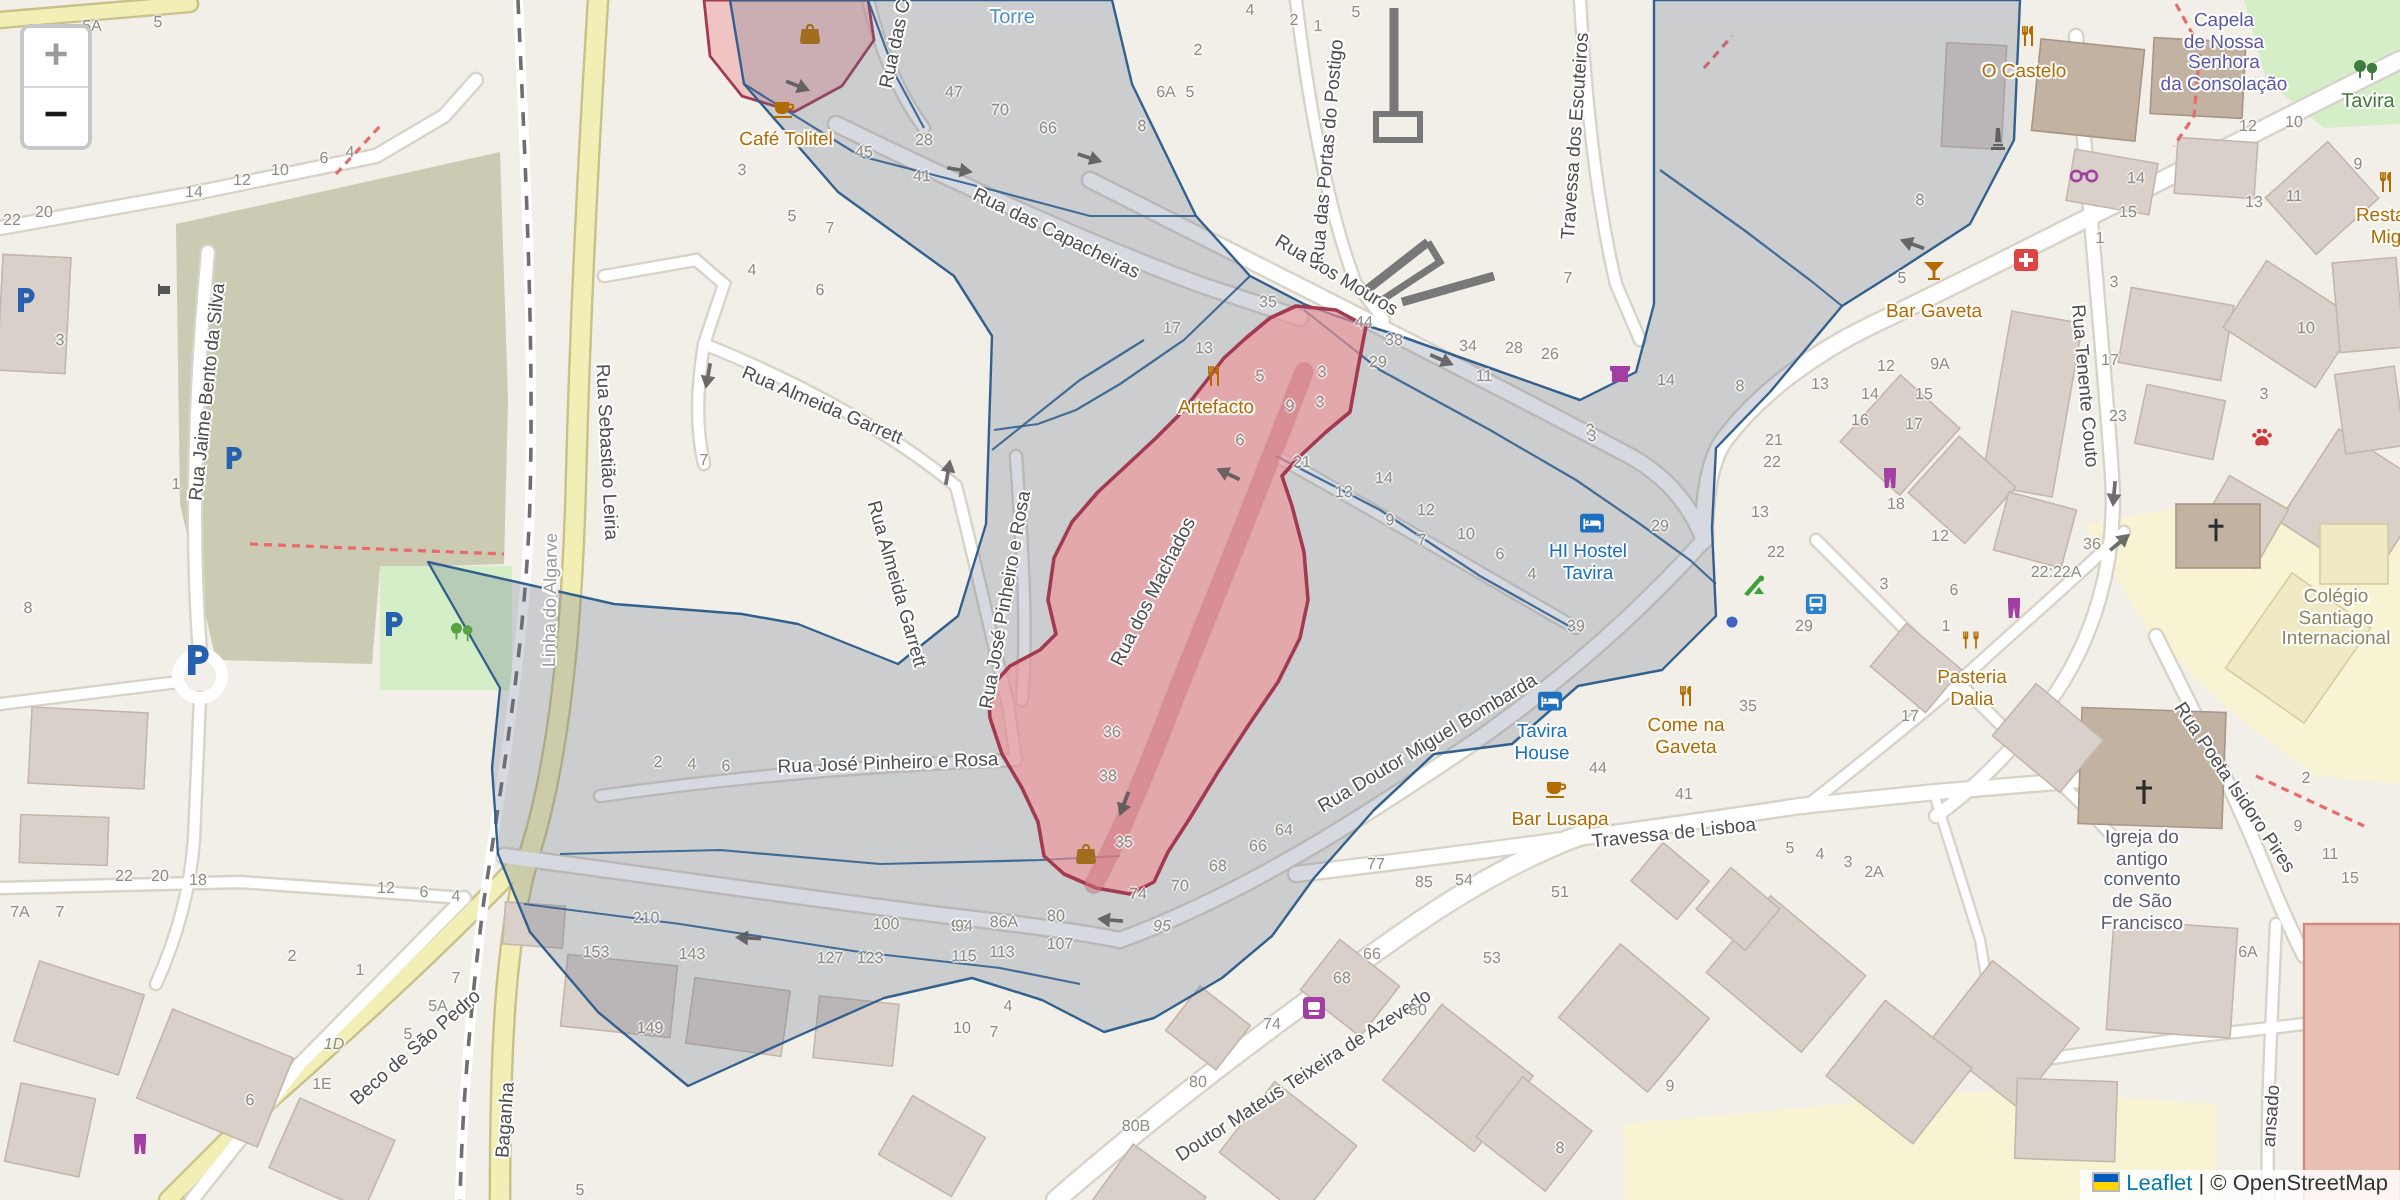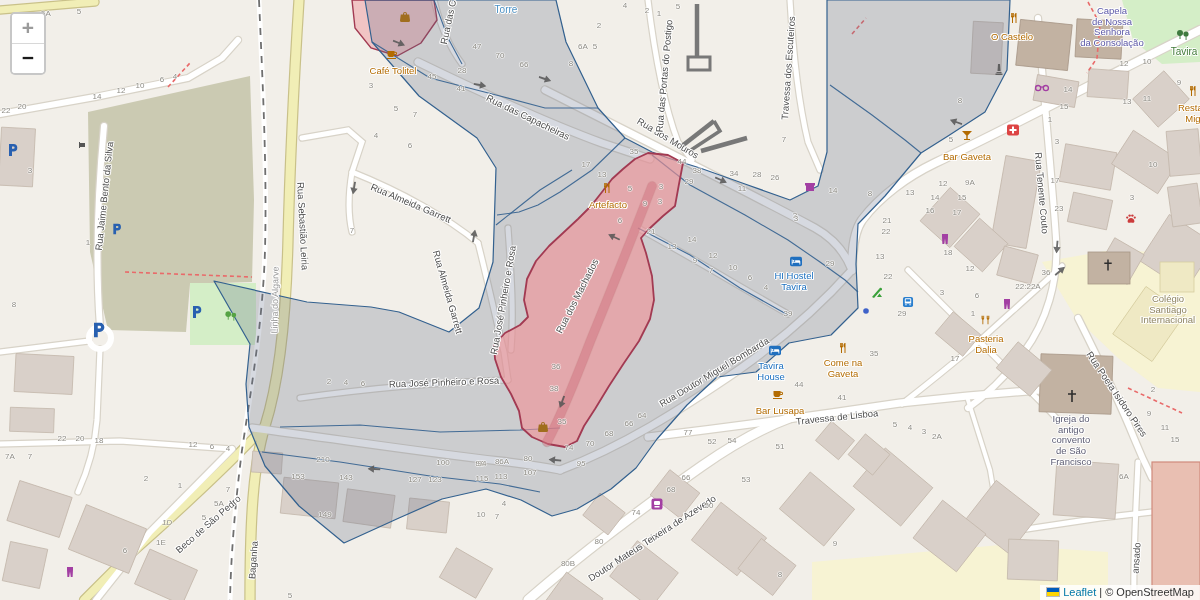--- a/index.html
+++ b/index.html
@@ -338,21 +338,21 @@
       <div class="house-number" style="position: absolute; left: 556px; top: 366px; transform: translate(-50%, -50%);">36</div>
       <div class="house-number" style="position: absolute; left: 554px; top: 388px; transform: translate(-50%, -50%);">38</div>
       <div class="house-number" style="position: absolute; left: 562px; top: 421px; transform: translate(-50%, -50%);">35</div>
       <div class="house-number" style="position: absolute; left: 329px; top: 381px; transform: translate(-50%, -50%);">2</div>
       <div class="house-number" style="position: absolute; left: 346px; top: 382px; transform: translate(-50%, -50%);">4</div>
       <div class="house-number" style="position: absolute; left: 363px; top: 383px; transform: translate(-50%, -50%);">6</div>
       <div class="house-number" style="position: absolute; left: 642px; top: 415px; transform: translate(-50%, -50%);">64</div>
       <div class="house-number" style="position: absolute; left: 629px; top: 423px; transform: translate(-50%, -50%);">66</div>
       <div class="house-number" style="position: absolute; left: 609px; top: 433px; transform: translate(-50%, -50%);">68</div>
       <div class="house-number" style="position: absolute; left: 688px; top: 432px; transform: translate(-50%, -50%);">77</div>
-      <div class="house-number" style="position: absolute; left: 712px; top: 441px; transform: translate(-50%, -50%);">52</div>
+      <div class="house-number" style="position: absolute; left: 712px; top: 441px; transform: translate(-50%, -50%);">85</div>
       <div class="house-number" style="position: absolute; left: 569px; top: 447px; transform: translate(-50%, -50%);">74</div>
       <div class="house-number" style="position: absolute; left: 590px; top: 443px; transform: translate(-50%, -50%);">70</div>
       <div class="house-number" style="position: absolute; left: 581px; top: 463px; transform: translate(-50%, -50%); font-style: italic;">95</div>
       <div class="house-number" style="position: absolute; left: 323px; top: 459px; transform: translate(-50%, -50%);">210</div>
       <div class="house-number" style="position: absolute; left: 298px; top: 476px; transform: translate(-50%, -50%);">153</div>
       <div class="house-number" style="position: absolute; left: 325px; top: 474px; transform: translate(-50%, -50%); margin-top: 40px;">149</div>
       <div class="house-number" style="position: absolute; left: 346px; top: 477px; transform: translate(-50%, -50%);">143</div>
       <div class="house-number" style="position: absolute; left: 415px; top: 479px; transform: translate(-50%, -50%);">127</div>
       <div class="house-number" style="position: absolute; left: 435px; top: 479px; transform: translate(-50%, -50%);">123</div>
       <div class="house-number" style="position: absolute; left: 443px; top: 462px; transform: translate(-50%, -50%);">100</div>

